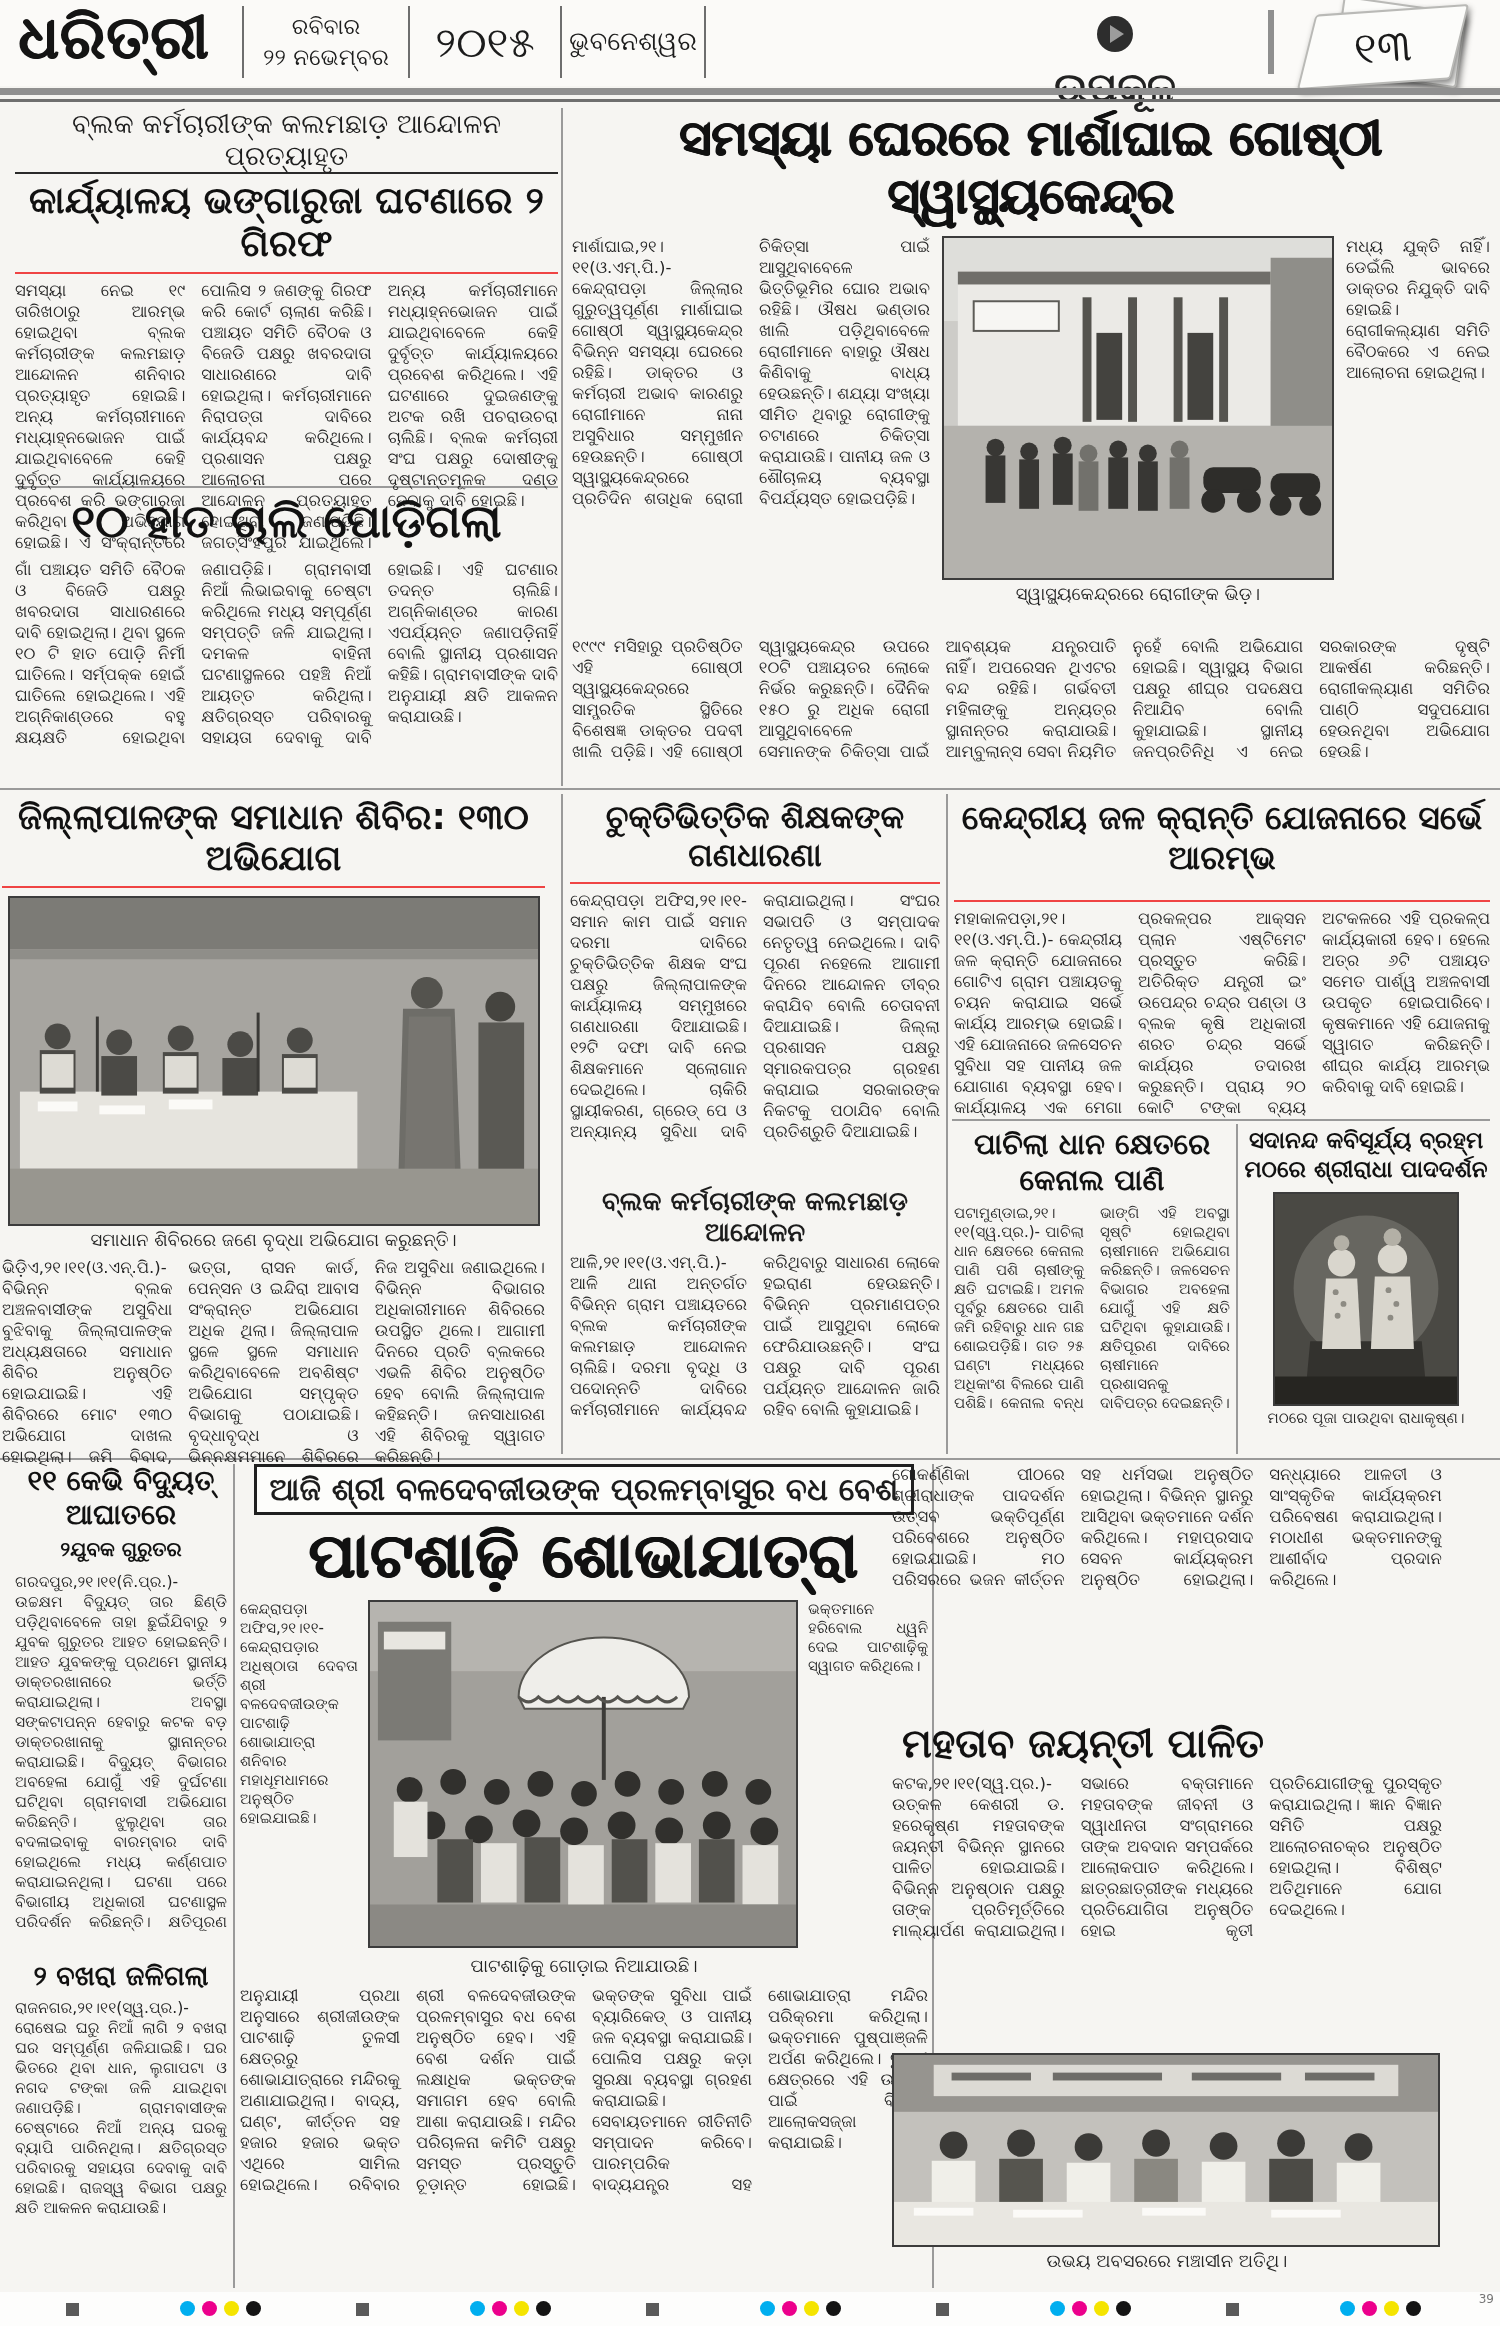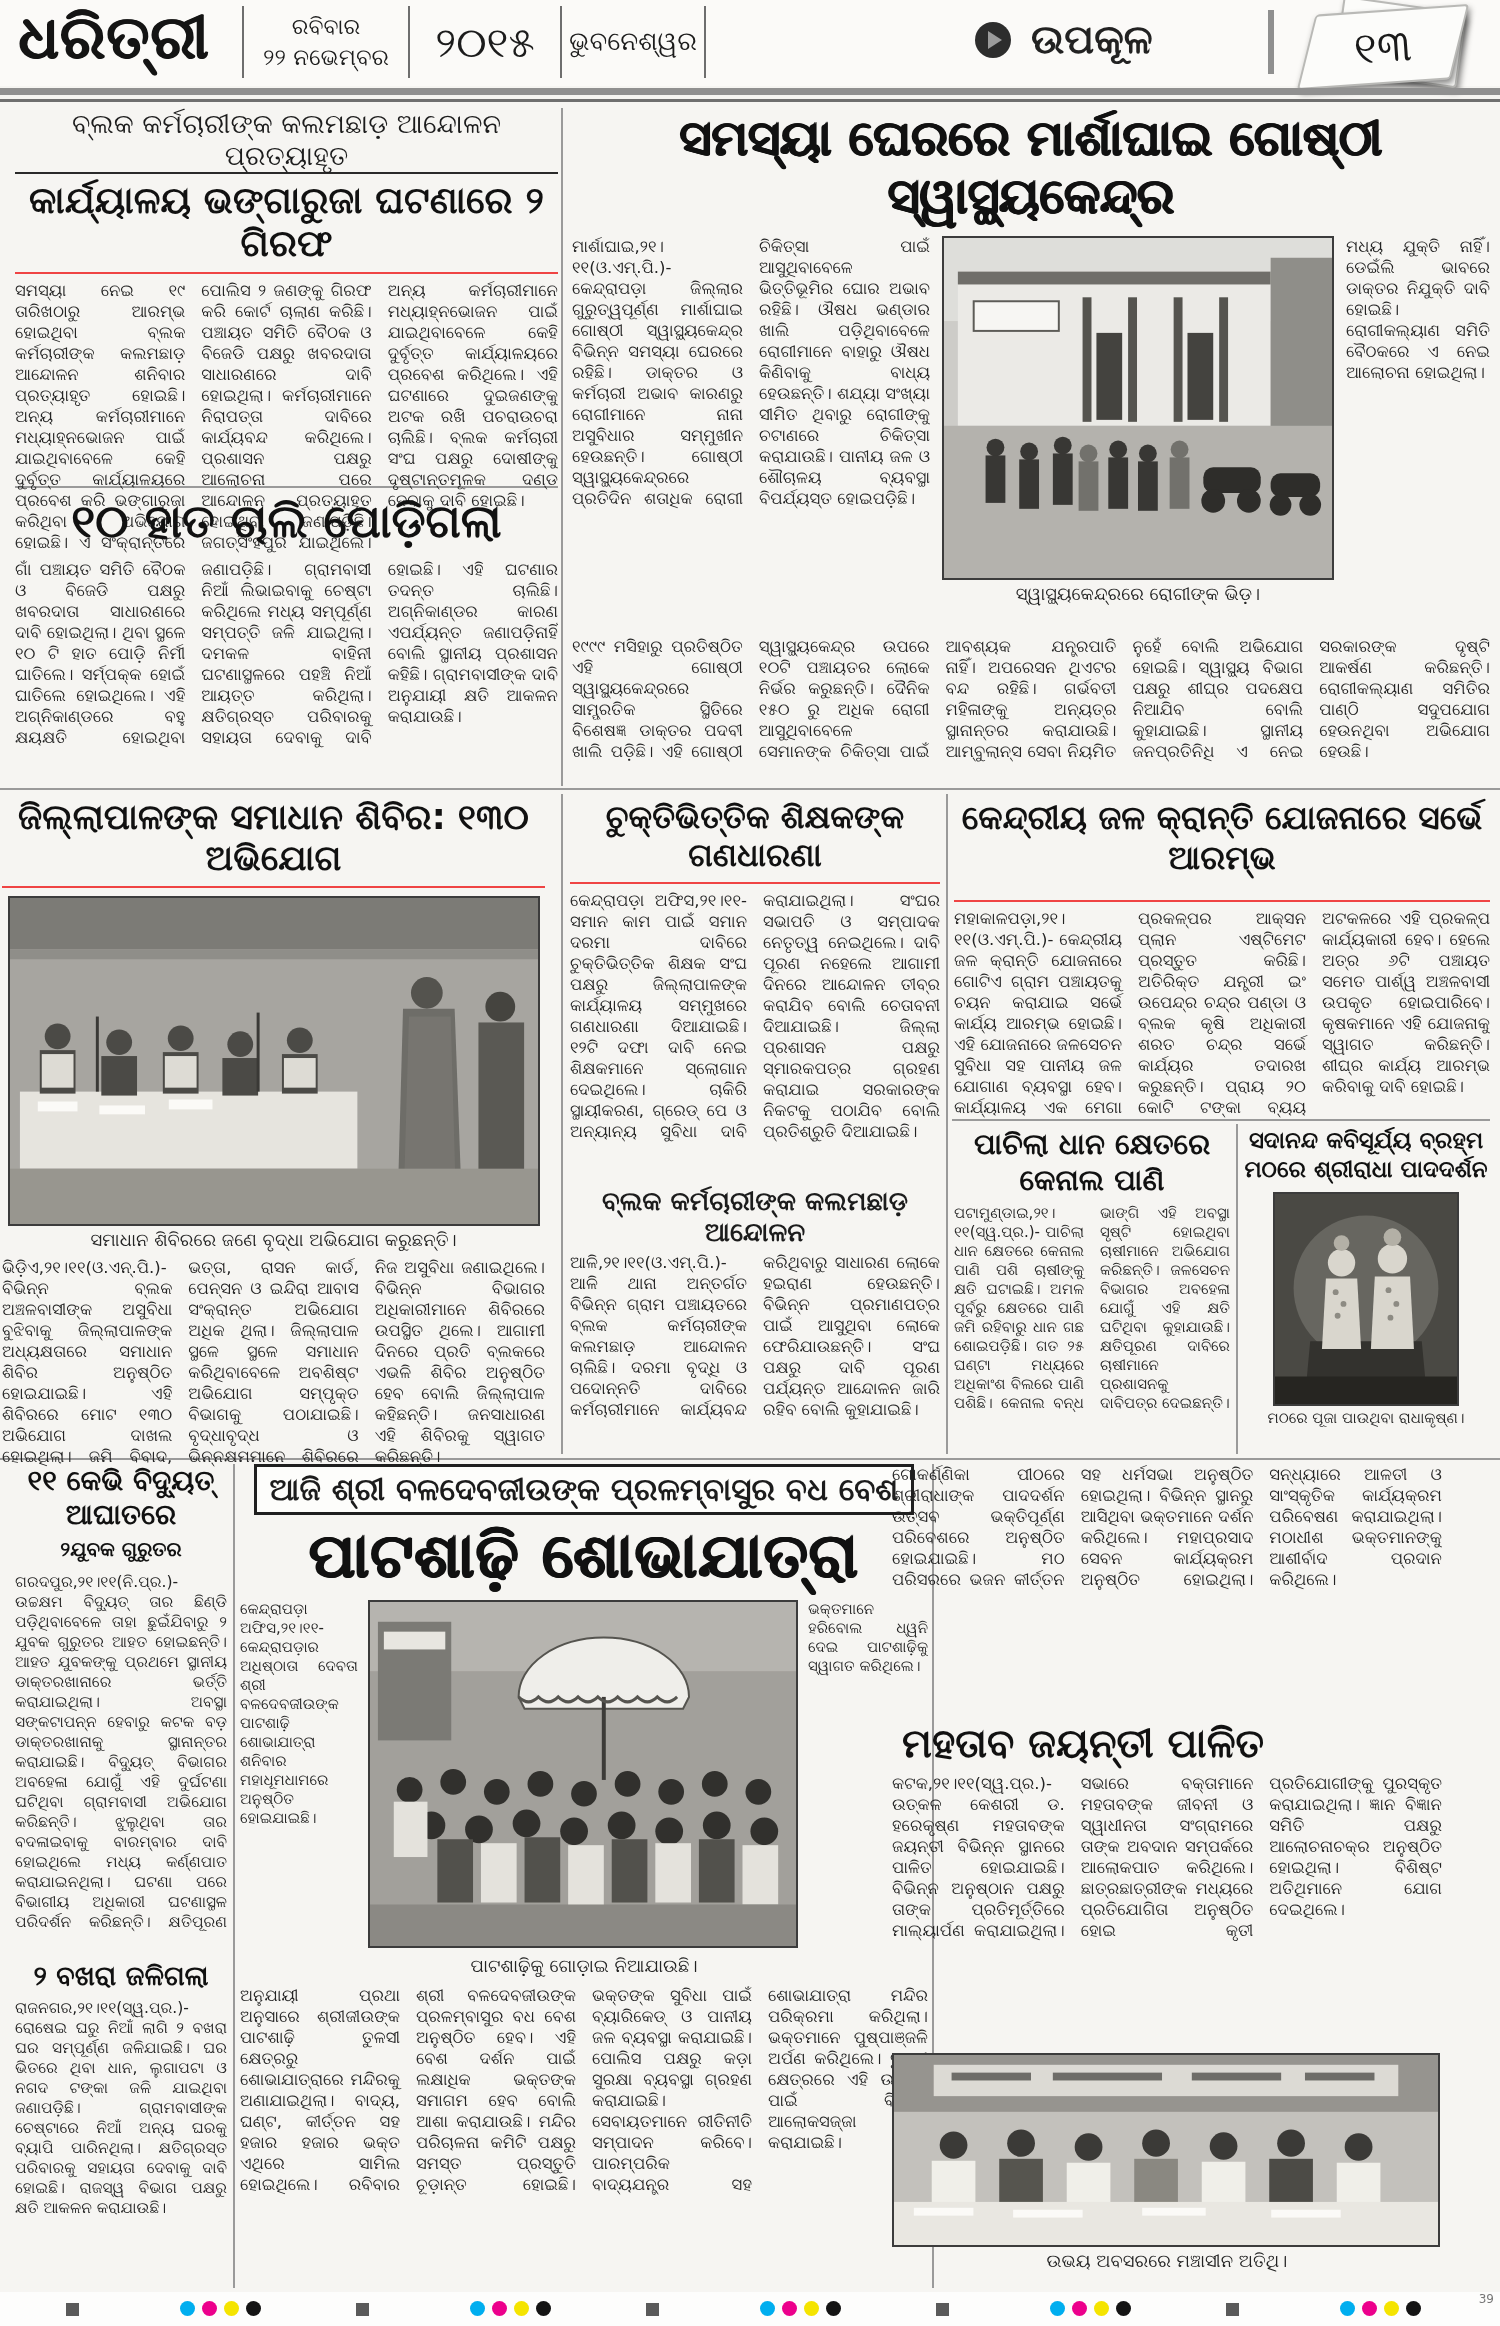--- a/index.html
+++ b/index.html
@@ -7,21 +7,21 @@
         font-family:"DejaVu Sans","Liberation Sans",sans-serif;color:#1c1c1c;overflow:hidden;}
   
   #header{position:absolute;left:0;top:0;width:1500px;height:86px;background:#fbfaf8;}
   .masthead{position:absolute;left:18px;top:2px;font-size:60px;font-weight:900;letter-spacing:1px;color:#141414;
             text-shadow:1px 0 #141414;}
   .hv{position:absolute;top:6px;width:2px;height:72px;background:#6e6e6e;}
   .datebox{position:absolute;left:248px;top:12px;width:156px;text-align:center;line-height:1.35;}
   .datebox .d1{font-size:22px;} .datebox .d2{font-size:23px;}
   .yearbox{position:absolute;left:414px;top:18px;width:142px;text-align:center;font-size:42px;}
   .citybox{position:absolute;left:564px;top:26px;width:138px;text-align:center;font-size:26px;}
-  .section{position:absolute;left:975px;top:16px;width:280px;display:flex;align-items:center;gap:20px;}
+  .section{position:absolute;left:975px;top:16px;width:280px;display:flex;align-items:center;justify-content:center;gap:12px;flex-direction:column;}
   .playdot{width:36px;height:36px;border-radius:50%;background:#2d2d2d;display:flex;align-items:center;justify-content:center;}
   .playdot .tri{width:0;height:0;border-left:14px solid #9c9c9c;border-top:9px solid transparent;border-bottom:9px solid transparent;margin-left:4px;}
   .sectxt{font-size:40px;font-weight:800;color:#222;}
   .vbar{position:absolute;left:1268px;top:10px;width:6px;height:64px;background:#8f8f8f;}
   .pageflip{position:absolute;left:1300px;top:0px;width:184px;height:86px;}
   .pf1,.pf2{position:absolute;background:#fcfcfa;border:2px solid #b9b9b6;border-radius:4px;box-shadow:3px 4px 6px rgba(0,0,0,.45);}
   .pf2{left:38px;top:4px;width:120px;height:72px;transform:rotate(8deg);}
   .pf1{left:6px;top:10px;width:150px;height:70px;transform:rotate(-4deg) skewX(-18deg);display:flex;align-items:center;justify-content:center;}
   .pfnum{font-size:44px;color:#1a1a1a;transform:skewX(18deg);}
   .rule1{position:absolute;left:0;top:88px;width:1500px;height:7px;background:#909090;}

